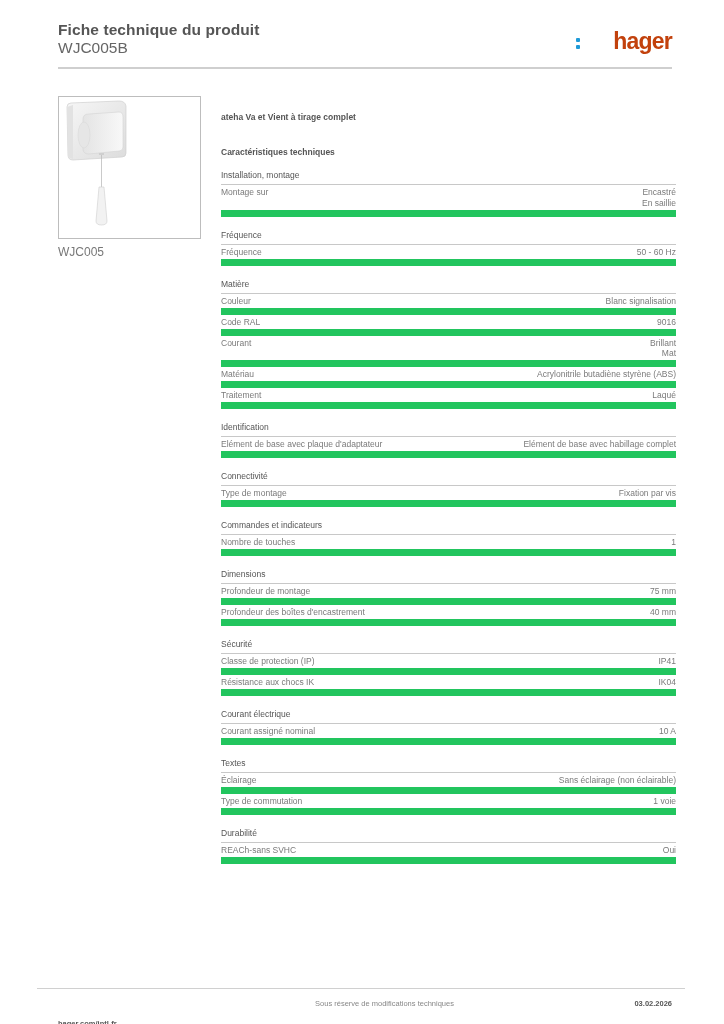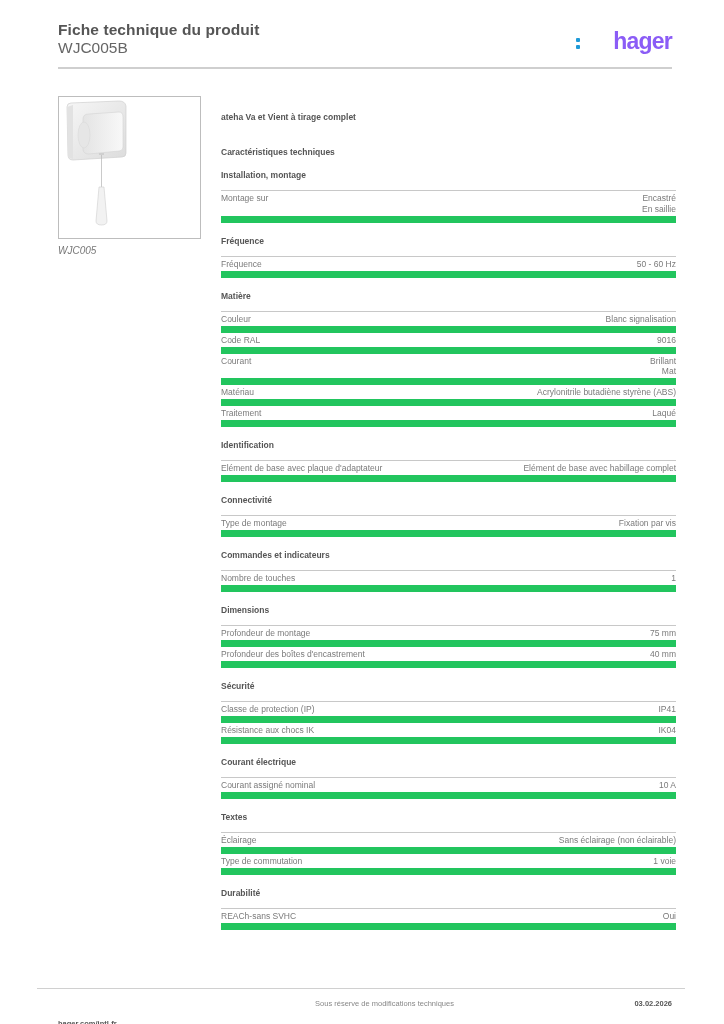--- a/index.html
+++ b/index.html
@@ -3,34 +3,34 @@
   <meta charset="utf-8">
   <style>
     * { box-sizing: border-box; margin: 0; padding: 0; }
     html, body { width: 724px; height: 1024px; background: #ffffff; overflow: hidden; }
     body { position: relative; font-family: "Liberation Sans", sans-serif; color: #666; }
 
     .header-title { position: absolute; left: 58px; top: 21px; font-size: 15.5px; font-weight: bold; color: #555; letter-spacing: 0.1px; }
     .header-sub { position: absolute; left: 58px; top: 39px; font-size: 15.5px; color: #666; }
     .header-rule { position: absolute; left: 58px; top: 67px; width: 614px; height: 2px; background: #cfcfcf; }
 
-    .logo { position: absolute; right: 52px; top: 28px; font-size: 23px; font-weight: bold; color: #8b5cf6; letter-spacing: -0.8px; display: flex; align-items: center; gap: 32px; }
+    .logo { position: absolute; right: 52px; top: 28px; font-size: 23px; font-weight: bold; color: #c2410c; letter-spacing: -0.8px; display: flex; align-items: center; gap: 32px; }
     .logo-dots { display: inline-flex; flex-direction: column; justify-content: center; gap: 3px; margin-right: 1px; margin-top: 4px; }
     .logo-dots span { display: block; width: 4px; height: 4px; background: #1f9ad8; border-radius: 1px; }
 
     .product-image { position: absolute; left: 58px; top: 96px; width: 143px; height: 143px; border: 1px solid #bdbdbd; background: #fff; }
-    .product-caption { position: absolute; left: 58px; top: 245px; font-size: 10px; color: #777; font-style: italic; }
+    .product-caption { position: absolute; left: 58px; top: 245px; font-size: 12px; color: #777; }
 
     .content { position: absolute; left: 221px; top: 96px; width: 455px; margin-top: 16px; }
     .product-name { font-size: 8.5px; font-weight: bold; color: #555; height: 14px; line-height: 10px; }
     .spec-title { font-size: 8.5px; font-weight: bold; color: #555; margin-top: 21px; line-height: 10px; height: 10px; }
 
     .section { margin-top: 13px; }
     .section:first-of-type { margin-top: 14px; }
-    .section-heading { font-size: 8.5px; font-weight: bold; color: #555; line-height: 10px; padding-bottom: 10px; border-bottom: 1px solid #c8c8c8; }
+    .section-heading { font-size: 8.5px; font-weight: normal; color: #555; line-height: 10px; padding-bottom: 4px; border-bottom: 1px solid #c8c8c8; }
     .row { display: flex; justify-content: space-between; font-size: 8.5px; color: #7a7a7a; line-height: 10.5px; padding: 2px 0 1.5px; border-bottom: 7px solid #22c55e; }
     .row .label { flex: 1; }
     .row .values { text-align: right; }
     .row .values div { display: block; text-align: right; }
     .footer-left { position: absolute; left: 58px; top: 999px; font-size: 7.5px; font-weight: bold; color: #555; margin-top: 20px; }
     .footer-center { position: absolute; left: 0; width: 724px; top: 999px; text-align: center; font-size: 7.5px; color: #888; padding-left: 45px; }
     .footer-right { position: absolute; right: 52px; top: 999px; font-size: 7.5px; font-weight: bold; color: #555; }
   </style>
 </head>
 <body>

